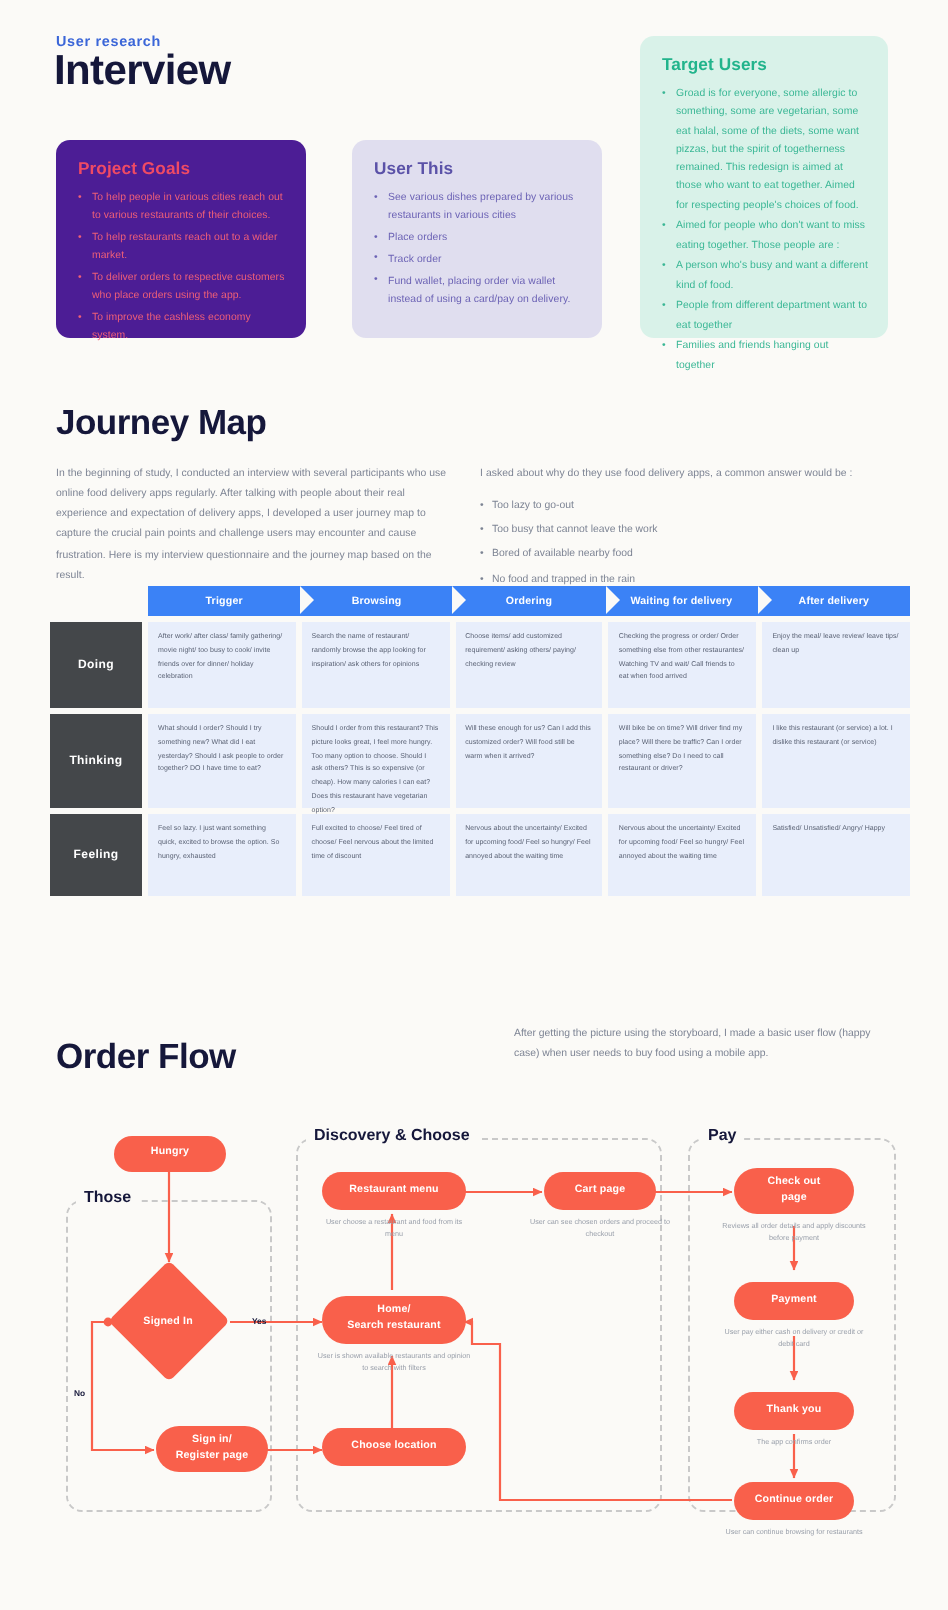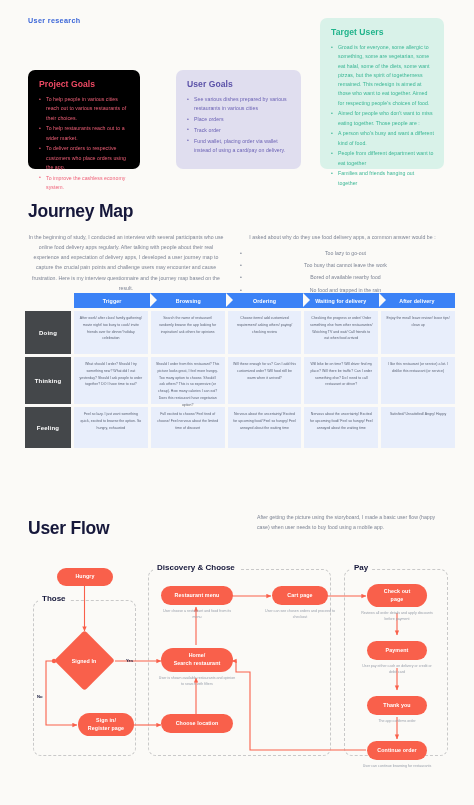--- a/index.html
+++ b/index.html
@@ -24,32 +24,32 @@
   .card { position: absolute; border-radius: 7px; padding: 9px 10px 10px 11px; }
   .card h3 { font-size: 8.6px; font-weight: bold; margin-bottom: 6px; letter-spacing: .05px; }
   .card ul { list-style: none; }
   .card li {
     position: relative; padding-left: 7px; margin-bottom: 1.5px;
     font-size: 5.2px; line-height: 1.78; letter-spacing: .04px;
   }
   .card li::before {
     content: "•"; position: absolute; left: 0; top: -0.5px; font-size: 5.2px;
   }
-  .card-project { left: 28px;  top: 70px;  width: 112px; height: 99px; background: #000000; }
+  .card-project { left: 28px;  top: 70px;  width: 125px; height: 99px; background: #4c1d95; }
   .card-project h3 { color: #ef4a64; }
   .card-project li, .card-project li::before { color: #ef5f77; }
   .card-user   { left: 176px; top: 70px;  width: 125px; height: 99px; background: #e0deef; }
   .card-user h3 { color: #5b52a8; }
   .card-user li, .card-user li::before { color: #6c63b5; }
   .card-target { left: 320px; top: 18px;  width: 124px; height: 151px; background: #d9f2e9; }
   .card-target h3 { color: #22b48c; }
   .card-target li, .card-target li::before { color: #3ab795; }
 
   
-  .sec-journey { position: absolute; left: 0; top: 190px; width: 393px; height: 300px; text-align: center; }
+  .sec-journey { position: absolute; left: 0; top: 190px; width: 393px; height: 300px; }
   .h2 {
     position: absolute; font-size: 17.5px; font-weight: bold;
     color: #15173a; letter-spacing: -.25px;
   }
   .jm-title { left: 28px; top: 11px; }
   .jm-para {
     position: absolute; font-size: 5.2px; line-height: 1.95;
     color: #7d8494; letter-spacing: .03px;
   }
   .jm-para-left  { left: 28px;  top: 42px; width: 196px; }
@@ -137,33 +137,34 @@
   }
   svg.wires { position: absolute; left: 0; top: 0; width: 474px; height: 315px; }
 </style>
 </head>
 <body>
 
 <div class="page">
 
   <div class="sec-interview">
     <div class="eyebrow">User research</div>
+    <div class="title-interview">Interview</div>
 
     <div class="card card-project">
       <h3>Project Goals</h3>
       <ul>
         <li>To help people in various cities reach out to various restaurants of their choices.</li>
         <li>To help restaurants reach out to a wider market.</li>
         <li>To deliver orders to respective customers who place orders using the app.</li>
         <li>To improve the cashless economy system.</li>
       </ul>
     </div>
 
     <div class="card card-user">
-      <h3>User Goals</h3>
+      <h3>User This</h3>
       <ul>
         <li>See various dishes prepared by various restaurants in various cities</li>
         <li>Place orders</li>
         <li>Track order</li>
         <li>Fund wallet, placing order via wallet instead of using a card/pay on delivery.</li>
       </ul>
     </div>
 
     <div class="card card-target">
       <h3>Target Users</h3>
@@ -226,21 +227,21 @@
           <div class="jm-cell">Full excited to choose/ Feel tired of choose/ Feel nervous about the limited time of discount</div>
           <div class="jm-cell">Nervous about the uncertainty/ Excited for upcoming food/ Feel so hungry/ Feel annoyed about the waiting time</div>
           <div class="jm-cell">Nervous about the uncertainty/ Excited for upcoming food/ Feel so hungry/ Feel annoyed about the waiting time</div>
           <div class="jm-cell">Satisfied/ Unsatisfied/ Angry/ Happy</div>
         </div>
       </div>
     </div>
   </div>
 
   <div class="sec-flow">
-    <div class="h2 uf-title">User Flow</div>
+    <div class="h2 uf-title">Order Flow</div>
     <div class="uf-para">After getting the picture using the storyboard, I made a basic user flow (happy case) when user needs to buy food using a mobile app.</div>
 
     <div class="flow">
 
       <div class="group-box" style="left:33px; top:110px; width:103px; height:156px;"></div>
       <div class="group-label" style="left:38px; top:104px;">Those</div>
 
       <div class="group-box" style="left:148px; top:79px; width:183px; height:187px;"></div>
       <div class="group-label" style="left:153px; top:73px;">Discovery &amp; Choose</div>
 

